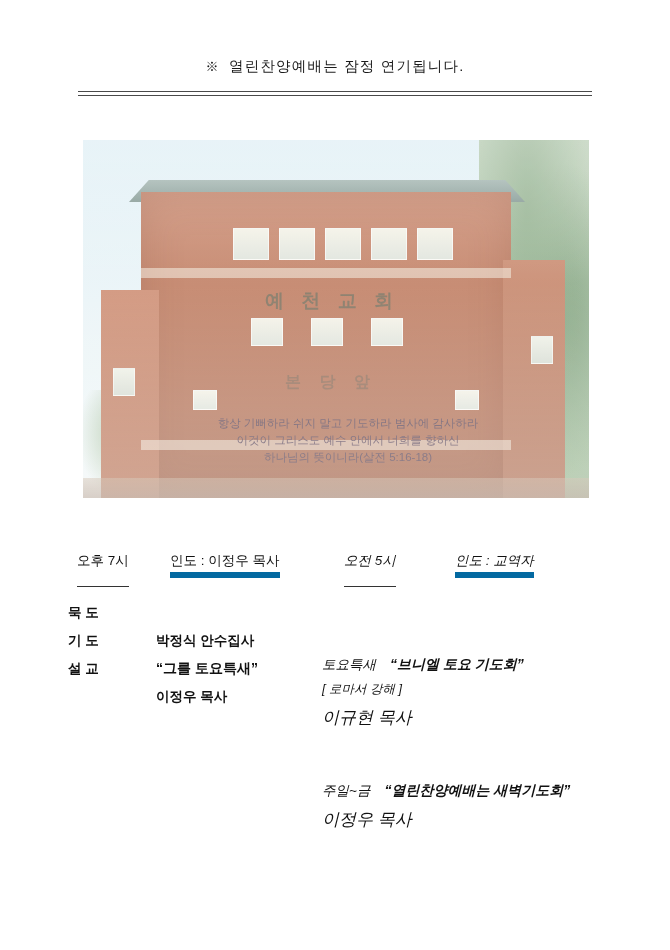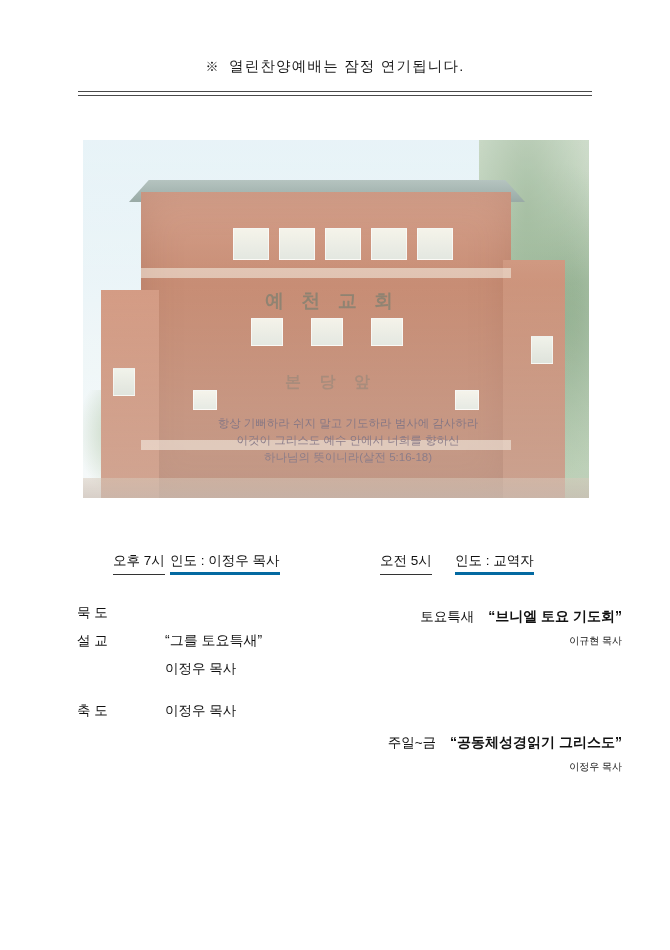--- a/index.html
+++ b/index.html
@@ -205,78 +205,78 @@
     left: 0;
     width: 670px;
     height: 300px;
   }
   .col {
     position: absolute;
     top: 0;
     width: 300px;
   }
   .col.left  { left: 22px; }
-  .col.right { left: 330px; }
+  .col.right { left: 330px; font-style: italic; }
 
   .colhead {
     position: relative;
     height: 26px;
     font-size: 13.5px;
     color: #111;
   }
   .colhead .time {
     position: absolute;
     left: 55px;
     top: 0;
     border-bottom: 1px solid #333;
-    padding-bottom: 4px;
-    margin-left: 36px;
+    padding-bottom: 16px;
   }
   .colhead .lead {
     position: absolute;
     left: 148px;
     top: 0;
-    border-bottom: 3px solid #0369a1;
+    border-bottom: 6px solid #0369a1;
     padding-bottom: 2px;
     white-space: nowrap;
   }
   .col.right .colhead .time { left: 14px; }
   .col.right .colhead .lead { left: 125px; }
 
   
   .order {
     position: absolute;
     top: 52px;
-    left: 55px;
+    left: 46px;
     width: 250px;
+    font-weight: bold;
   }
   .orow {
     position: relative;
     height: 28px;
     font-size: 13.5px;
     color: #111;
     white-space: nowrap;
   }
   .orow .lbl {
     display: inline-block;
     width: 88px;
     letter-spacing: 0;
   }
   .orow .val { font-size: 13.5px; }
   .orow .val.quote { font-size: 14px; }
   .orow.indent { padding-left: 88px; }
   .gap { height: 14px; }
 
   
-  .rblock { position: absolute; width: 300px; text-align: right; }
+  .rblock { position: absolute; width: 300px; text-align: left; margin-top: 48px; }
   .rblock .line1 { font-size: 13.5px; white-space: nowrap; }
   .rblock .line1 .tag { margin-right: 14px; }
   .rblock .line1 .title { font-weight: bold; font-size: 14px; }
   .rblock .line2 { font-size: 12.5px; margin-top: 7px; }
-  .rblock .line3 { font-size: 10px; margin-top: 8px; }
+  .rblock .line3 { font-size: 17px; margin-top: 8px; }
   .rblock.b1 { top: 56px; left: -8px; }
   .rblock.b2 { top: 182px; left: -8px; }
 </style>
 </head>
 <body>
 
 <div class="notice">
   <span class="mark">※</span><span class="txt-space">열린찬양예배는 잠정 연기됩니다.</span>
 </div>
 <div class="rule top"></div>
@@ -333,46 +333,47 @@
     <div class="colhead">
       <span class="time">오후 7시</span>
       <span class="lead">인도 : 이정우 목사</span>
     </div>
 
     <div class="order">
       <div class="orow">
         <span class="lbl">묵      도</span><span class="val"></span>
       </div>
       <div class="orow">
+        <span class="lbl">기      도</span><span class="val">박정식 안수집사</span>
+      </div>
+      <div class="orow">
         <span class="lbl">설      교</span><span class="val quote">“그를 토요특새”</span>
       </div>
       <div class="orow indent">
         <span class="val">이정우 목사</span>
       </div>
       <div class="gap"></div>
-      <div class="orow">
-        <span class="lbl">축      도</span><span class="val">이정우 목사</span>
-      </div>
     </div>
   </div>
 
   <div class="col right">
     <div class="colhead">
       <span class="time">오전 5시</span>
       <span class="lead">인도 : 교역자</span>
     </div>
 
     <div class="rblock b1">
       <div class="line1">
         <span class="tag">토요특새</span><span class="title">“브니엘 토요 기도회”</span>
       </div>
+      <div class="line2">[ 로마서 강해 ]</div>
       <div class="line3">이규현 목사</div>
     </div>
 
     <div class="rblock b2">
       <div class="line1">
-        <span class="tag">주일~금</span><span class="title">“공동체성경읽기 그리스도”</span>
+        <span class="tag">주일~금</span><span class="title">“열린찬양예배는 새벽기도회”</span>
       </div>
       <div class="line3">이정우 목사</div>
     </div>
   </div>
 
 </div>
 
 </body></html>

